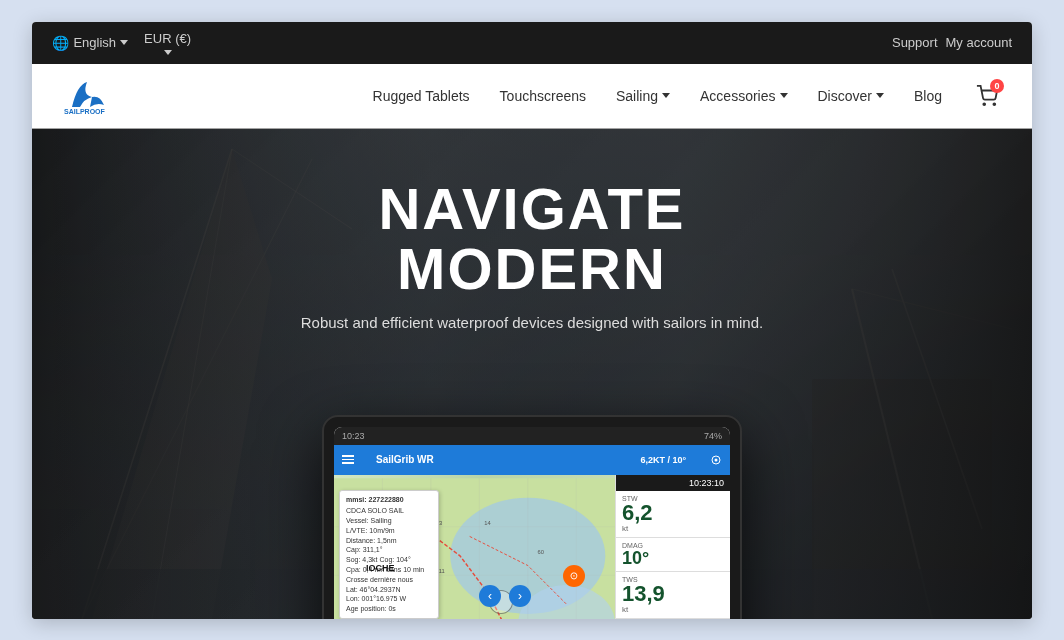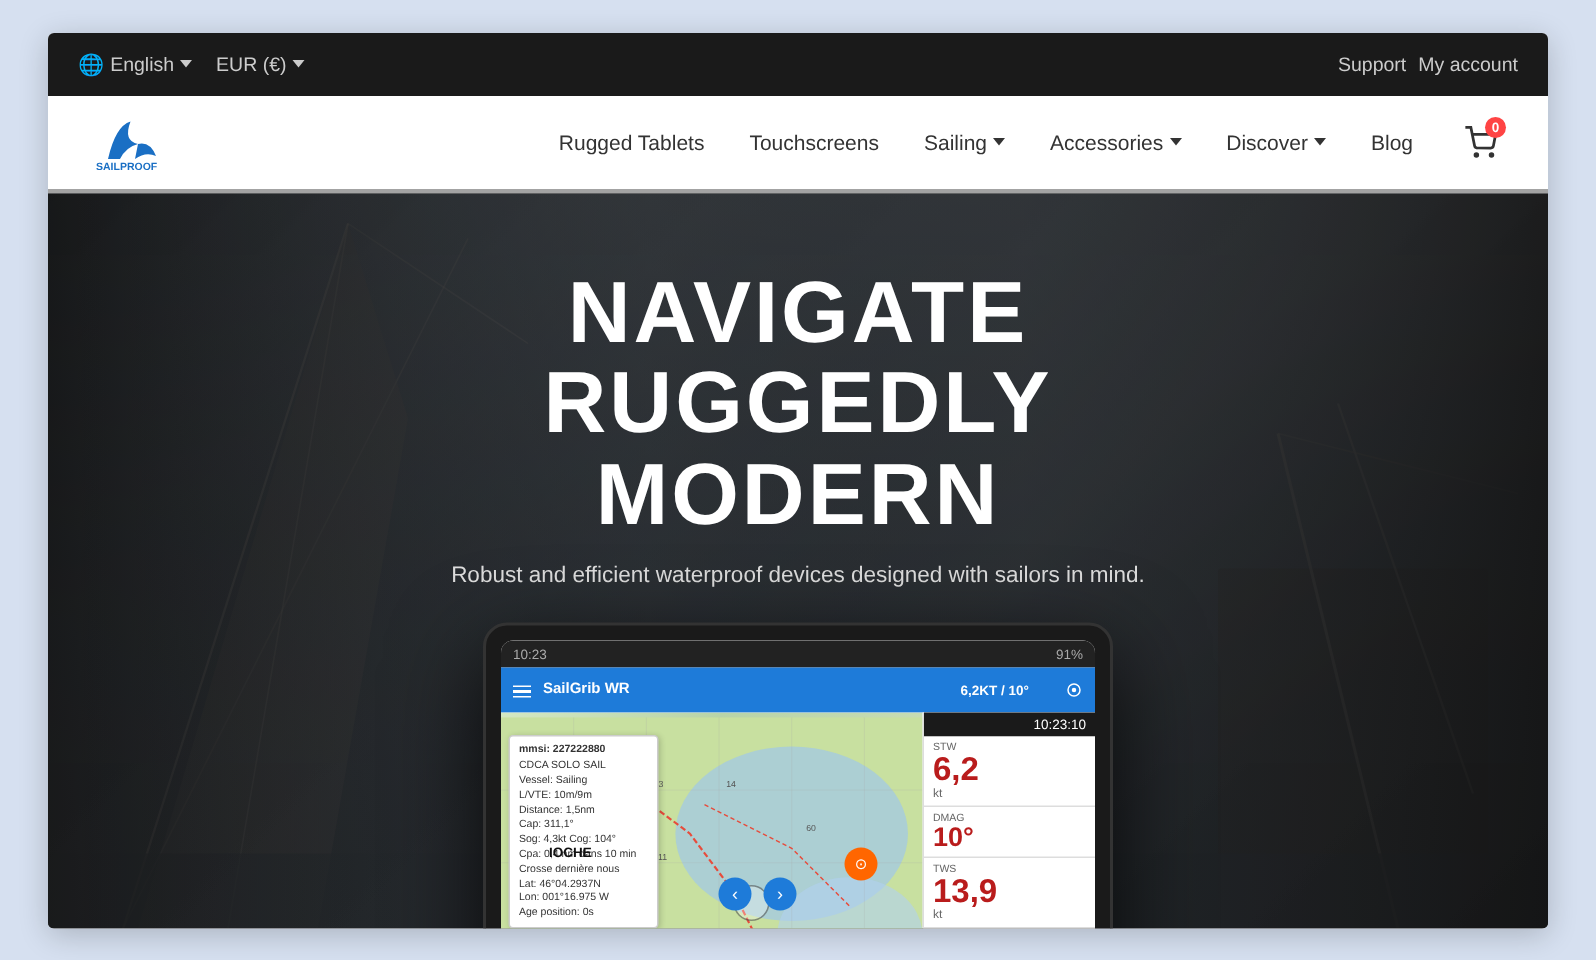--- a/index.html
+++ b/index.html
@@ -50,40 +50,41 @@
       border-top: 5px solid #ccc;
       display: inline-block;
     }
     .currency-selector {
       display: flex;
       align-items: center;
       gap: 4px;
       color: #ccc;
       font-size: 13px;
       margin-left: 10px;
+      flex-direction: column;
     }
     .top-bar-right {
       display: flex;
       align-items: center;
       gap: 8px;
     }
     .top-bar-right a {
       color: #ccc;
       text-decoration: none;
       font-size: 13px;
     }
     
     .nav-bar {
       background: white;
       padding: 0 30px;
       height: 65px;
       display: flex;
       align-items: center;
       justify-content: space-between;
-      border-bottom: 3px solid #a3a3a3;
+      border-bottom: 1px solid #a3a3a3;
     }
     .logo {
       display: flex;
       align-items: center;
       gap: 6px;
     }
     .nav-links {
       display: flex;
       align-items: center;
       gap: 30px;
@@ -200,22 +201,22 @@
       display: flex;
       align-items: center;
       padding: 0 8px;
       color: white;
       font-size: 10px;
       font-weight: 600;
       justify-content: space-between;
     }
     .sailgrib-bar-left {
       display: flex;
-      align-items: flex-end;
-      gap: 8px;
+      align-items: center;
+      gap: 22px;
     }
     .hamburger-icon {
       display: flex;
       flex-direction: column;
       gap: 2px;
     }
     .hamburger-line {
       width: 12px;
       height: 1.5px;
       background: white;
@@ -263,21 +264,21 @@
       background: white;
     }
     .data-metric-label {
       font-size: 7px;
       color: #666;
       text-transform: uppercase;
     }
     .data-metric-value {
       font-size: 22px;
       font-weight: bold;
-      color: #b91c1c;
+      color: #14532d;
       line-height: 1;
     }
     .data-metric-unit {
       font-size: 8px;
       color: #666;
     }
     .map-popup {
       position: absolute;
       top: 15px;
       left: 5px;
@@ -432,33 +433,32 @@
 
         <rect width="1000" height="490" fill="url(#leftFade)"></rect>
 
         <rect width="1000" height="490" fill="url(#rightFade)"></rect>
       </svg>
     </div>
 
     <div class="hero-content">
       <div class="hero-title">
         <div>NAVIGATE</div>
-        <div>RUGGEDLY</div>
         <div>MODERN</div>
       </div>
       <div class="hero-subtitle">Robust and efficient waterproof devices designed with sailors in mind.</div>
     </div>
 
     <div class="tablet-container">
       <div class="tablet">
         <div class="tablet-screen">
 
           <div class="tablet-status-bar">
             <span>10:23</span>
-            <span>91%</span>
+            <span>74%</span>
           </div>
 
           <div class="sailgrib-bar">
             <div class="sailgrib-bar-left">
               <div class="hamburger-icon">
                 <div class="hamburger-line"></div>
                 <div class="hamburger-line"></div>
                 <div class="hamburger-line"></div>
               </div>
               <span>SailGrib WR</span>

